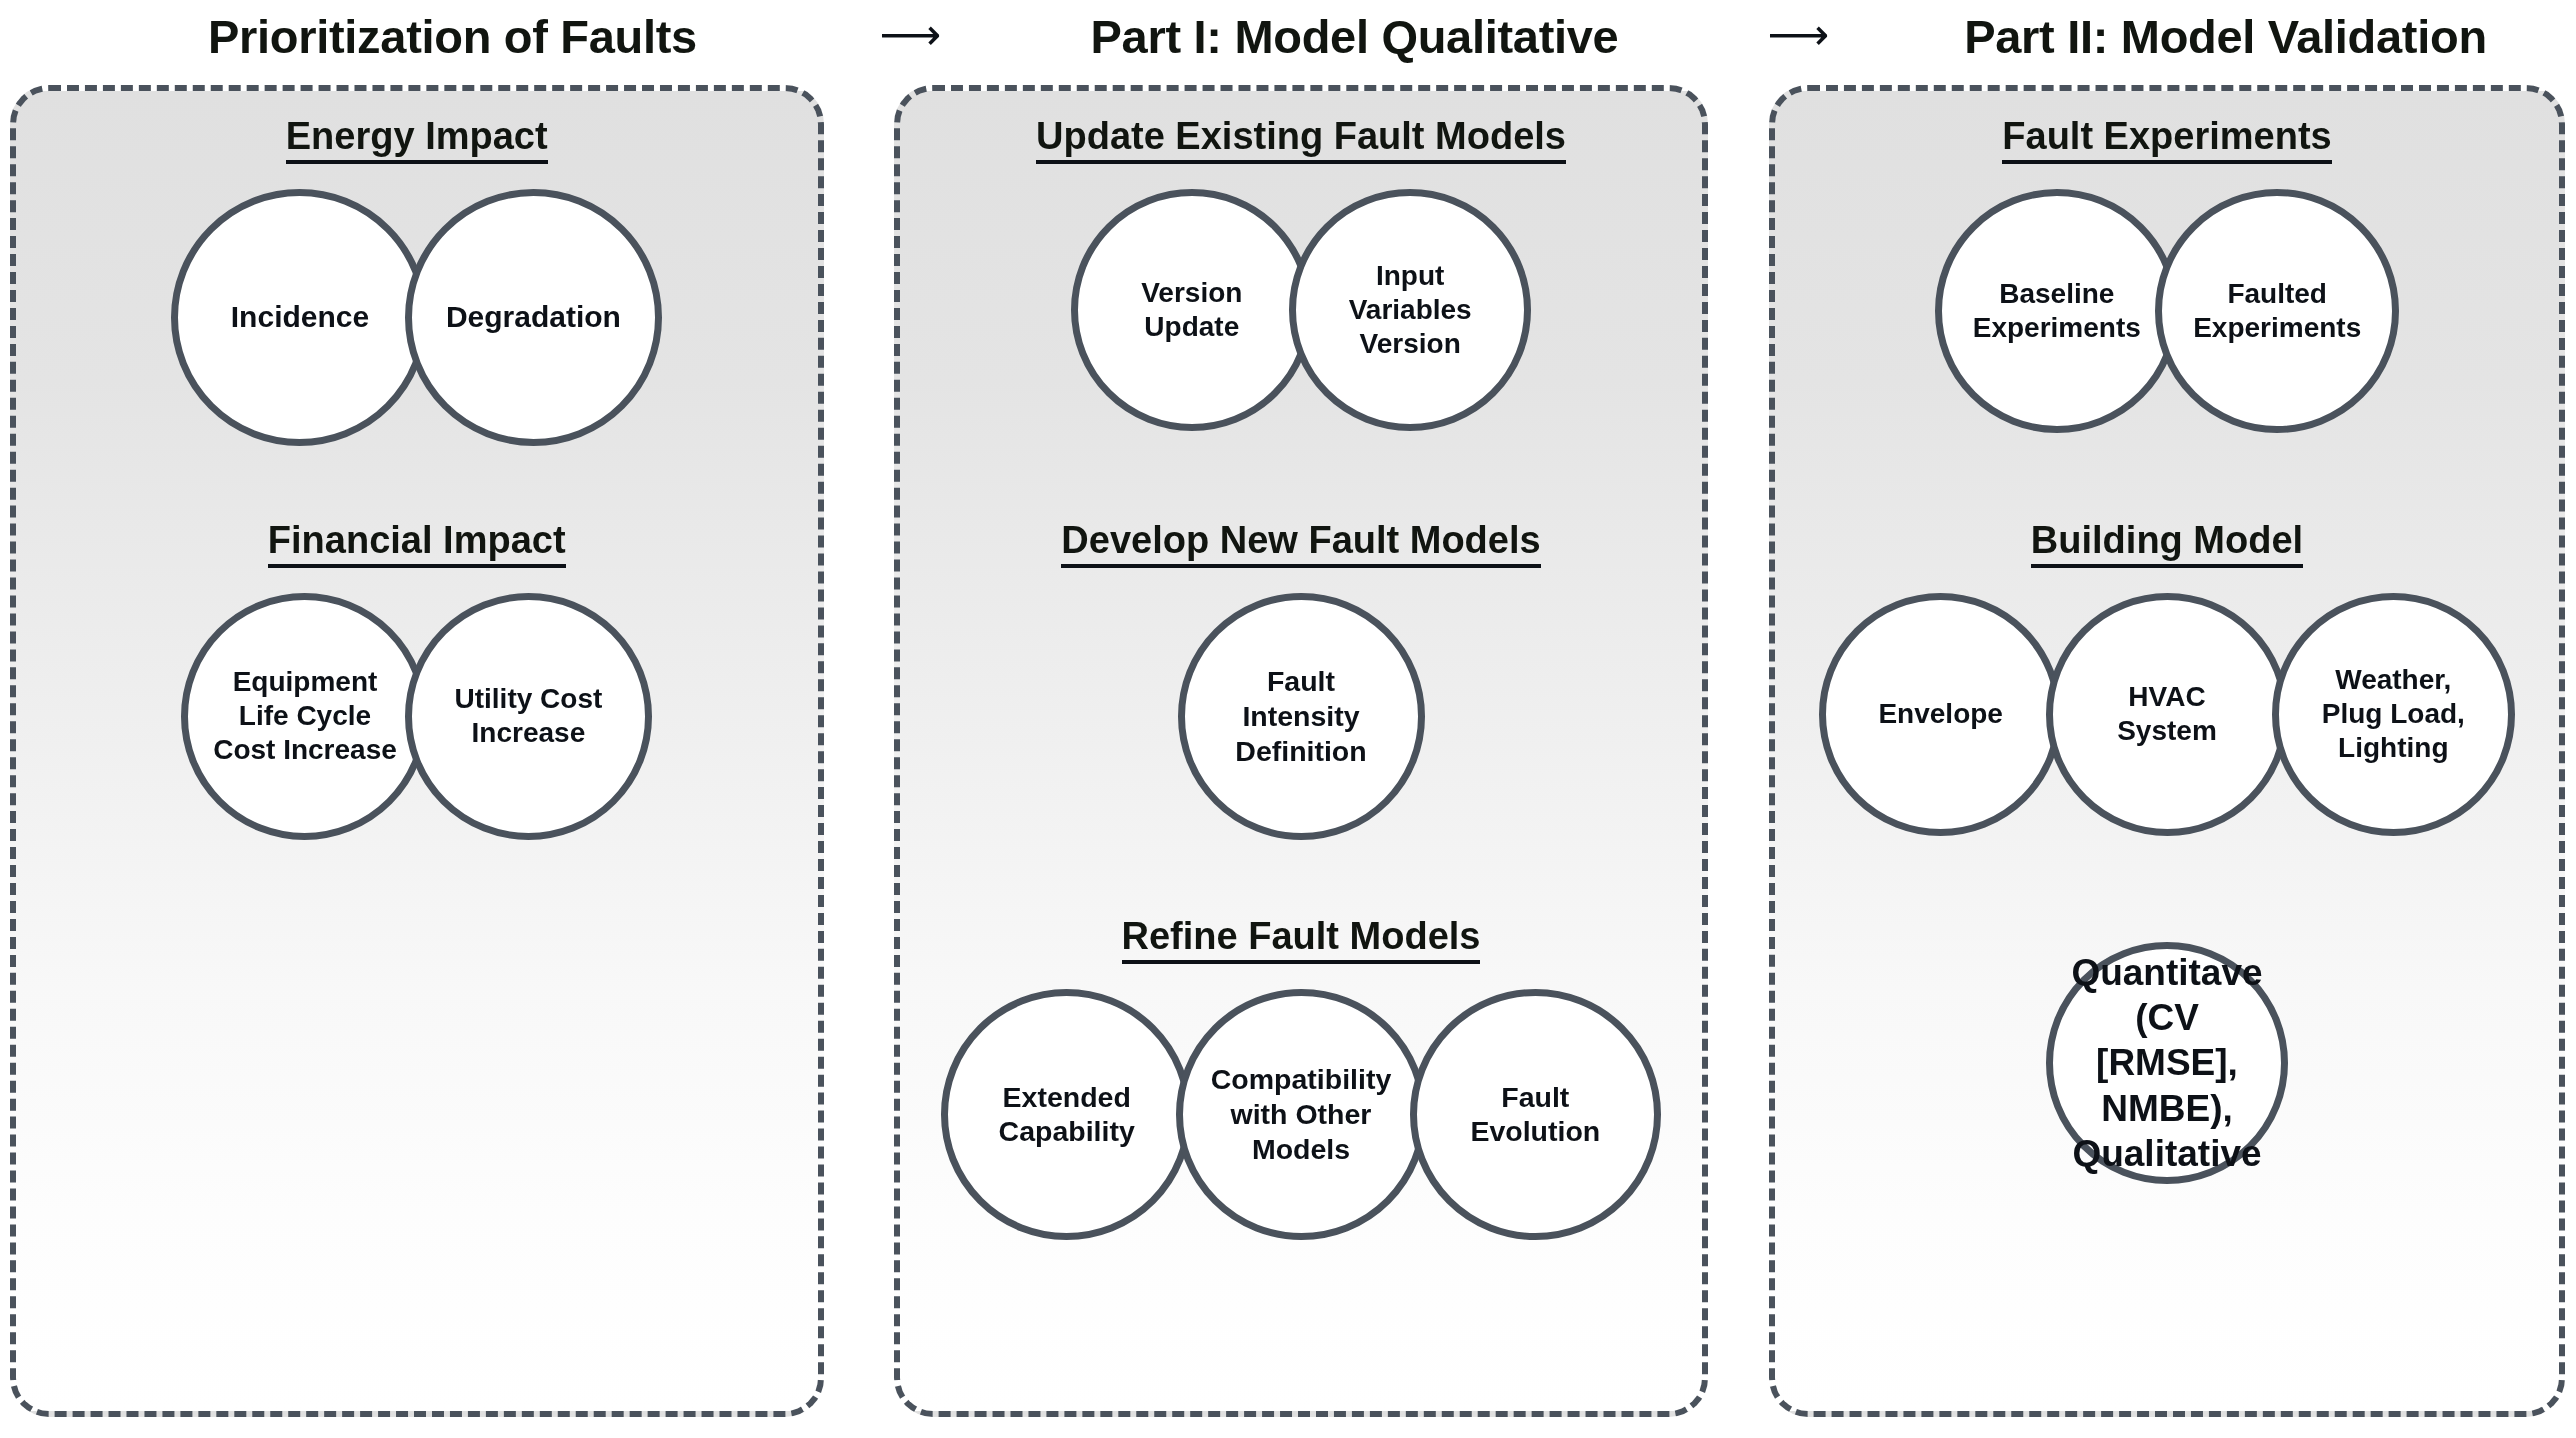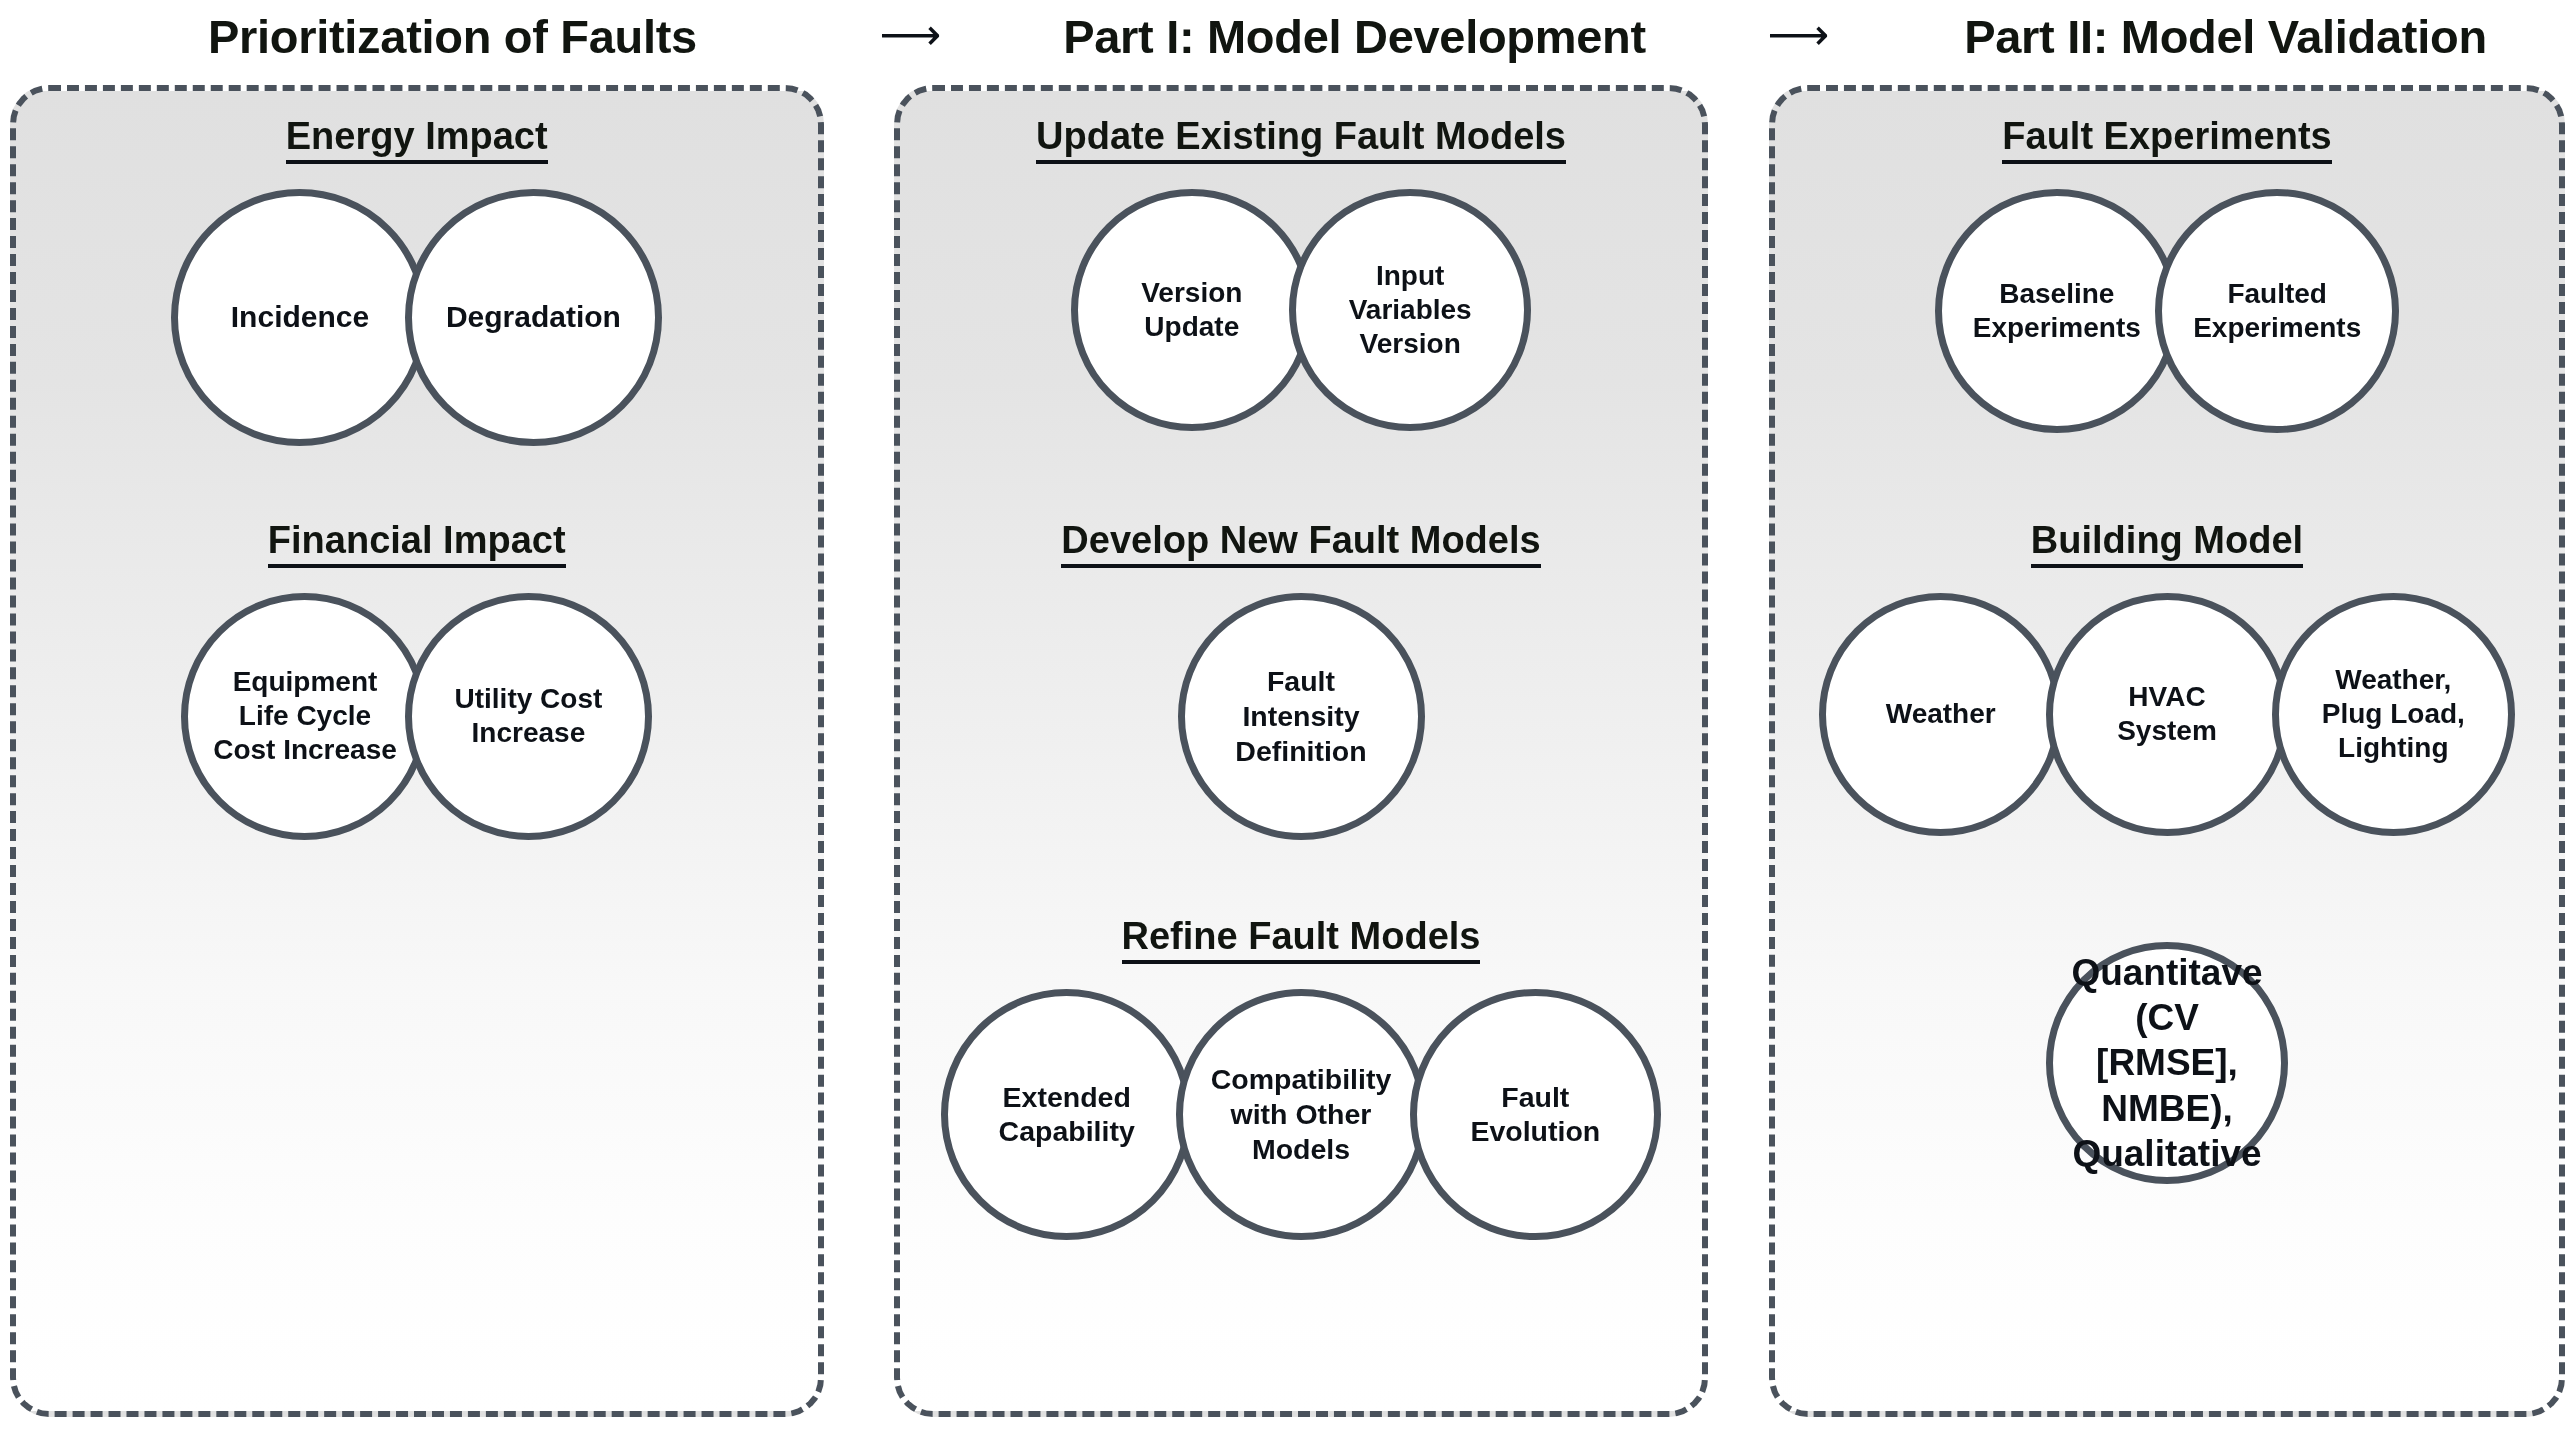--- a/index.html
+++ b/index.html
@@ -136,21 +136,21 @@
 <body>
 
 <div id="header-row">
   <div class="header-cell" style="width:833px;">
     <div class="stage-title">Prioritization of Faults</div>
   </div>
   <div class="header-cell" style="width:83px;">
     <div class="flow-arrow">⟶</div>
   </div>
   <div class="header-cell" style="width:805px;">
-    <div class="stage-title">Part I: Model Development</div>
+    <div class="stage-title">Part I: Model Qualitative</div>
   </div>
   <div class="header-cell" style="width:83px;">
     <div class="flow-arrow">⟶</div>
   </div>
   <div class="header-cell" style="width:771px;">
     <div class="stage-title">Part II: Model Validation</div>
   </div>
 </div>
 
 <div class="panel" id="panel-prioritization">
@@ -260,21 +260,21 @@
       </div>
     </div>
   </div>
 
   <div class="section" id="sec-buildingmodel">
     <div class="section-title">
       <span>Building Model</span>
     </div>
     <div class="circle-row">
       <div class="circle c-sm">
-        <div class="c-label">Weather</div>
+        <div class="c-label">Envelope</div>
       </div>
       <div class="circle c-sm ov-3">
         <div class="c-label">HVAC
 System</div>
       </div>
       <div class="circle c-sm ov-3">
         <div class="c-label">Weather,
 Plug Load,
 Lighting</div>
       </div>

